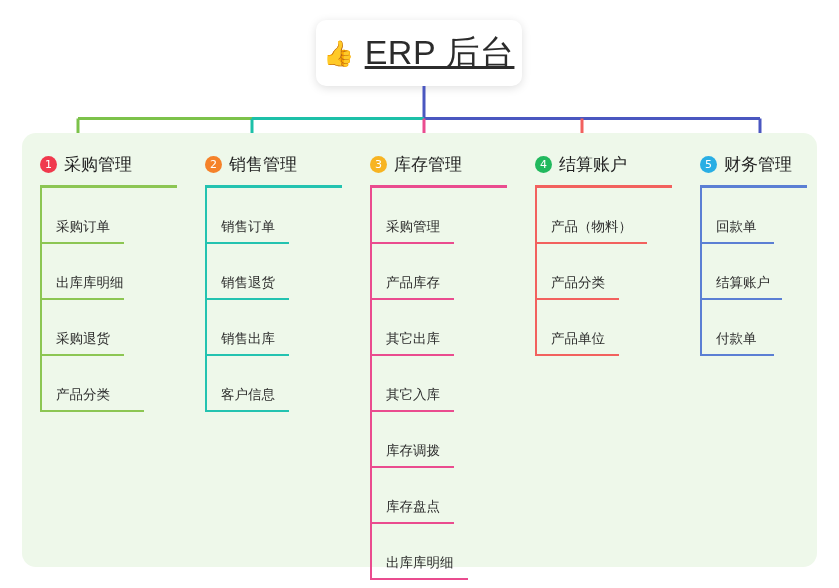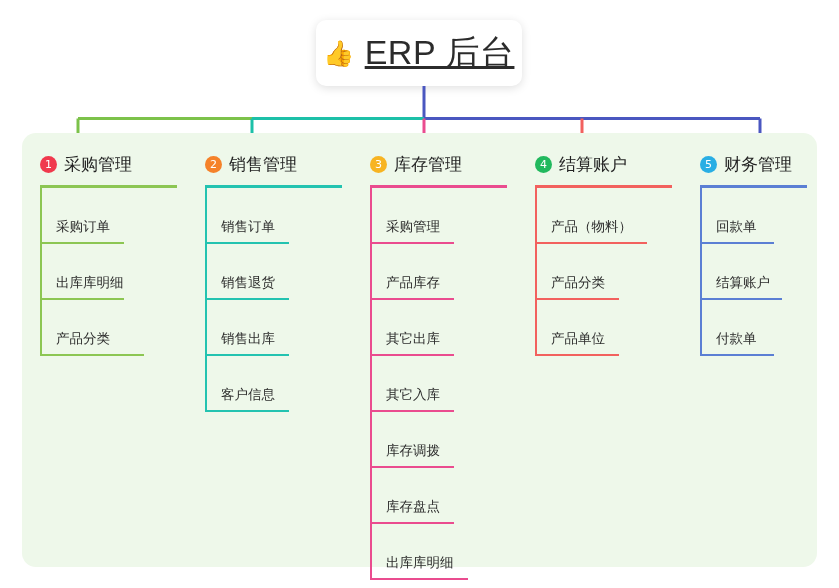--- a/index.html
+++ b/index.html
@@ -167,20 +167,25 @@
           <div class="item-label">采购订单</div>
           <div class="item-rule" style="background: rgb(140, 198, 83); width: 84px;"></div>
         </div>
         <div class="item">
           <div class="item-spine" style="background: rgb(140, 198, 83);"></div>
           <div class="item-label">出库库明细</div>
           <div class="item-rule" style="background: rgb(140, 198, 83); width: 84px;"></div>
         </div>
         <div class="item">
           <div class="item-spine" style="background: rgb(140, 198, 83);"></div>
+          <div class="item-label">采购退货</div>
+          <div class="item-rule" style="background: rgb(140, 198, 83); width: 84px;"></div>
+        </div>
+        <div class="item">
+          <div class="item-spine" style="background: rgb(140, 198, 83);"></div>
           <div class="item-label">产品分类</div>
           <div class="item-rule" style="background: rgb(140, 198, 83); width: 104px;"></div>
         </div>
       </div>
     </div>
     <div class="column" style="left: 165px; top: 15px; width: 165px;">
       <div class="col-header">
         <span class="badge" style="background: rgb(245, 130, 42);">2</span>
         <span class="col-title">销售管理</span>
       </div>

